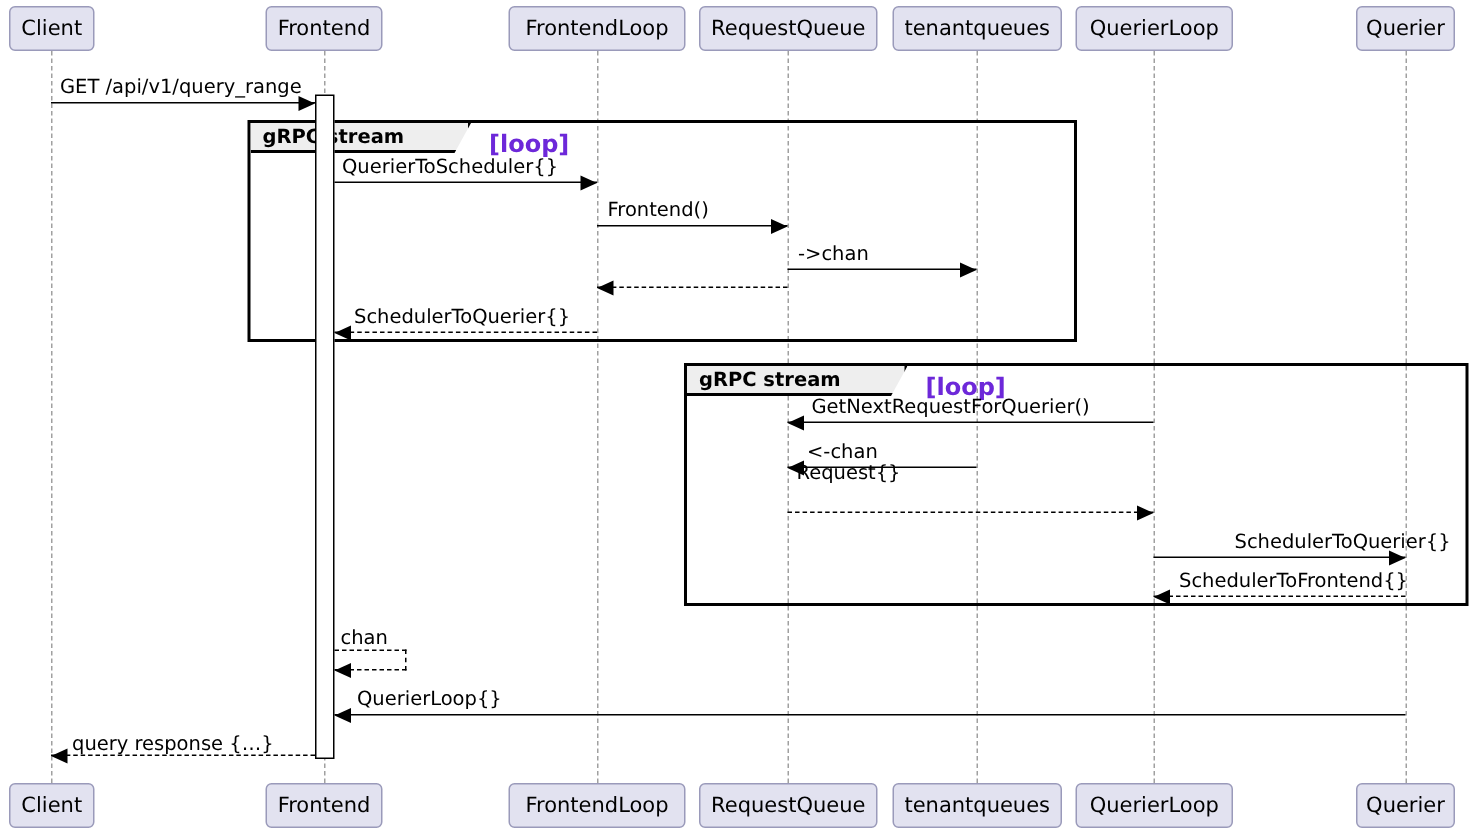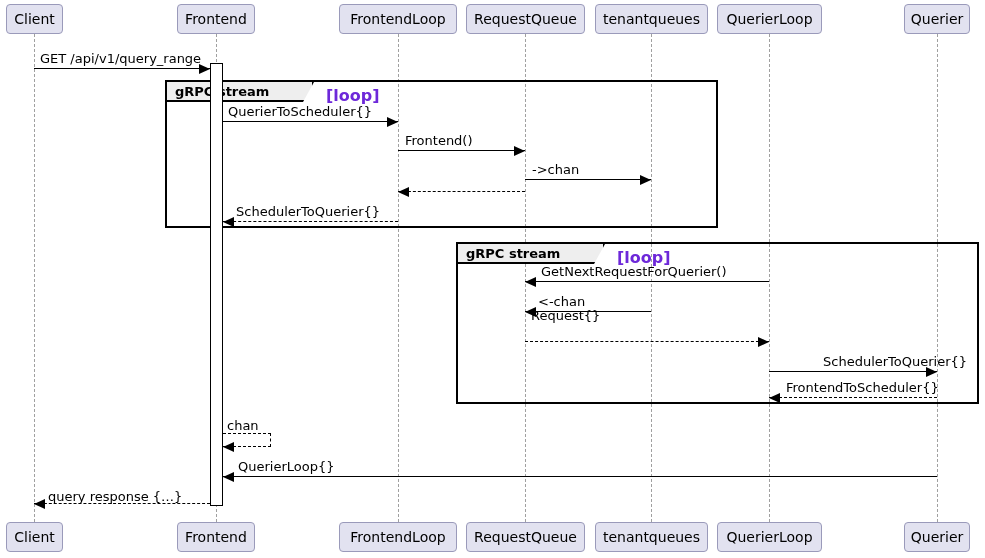--- a/index.html
+++ b/index.html
@@ -207,21 +207,21 @@
     <div class="arrowhead left" style="left: 525px; top: 307px;"></div>
     <div class="msg-label" style="left: 538px; top: 295px;">&lt;-chan</div>
     <div class="msg-line dashed" style="left: 525px; top: 341px; width: 244px;"></div>
     <div class="arrowhead right" style="left: 758px; top: 337px;"></div>
     <div class="msg-label" style="left: 531px; top: 309px;">Request{}</div>
     <div class="msg-line" style="left: 769px; top: 371px; width: 168px;"></div>
     <div class="arrowhead right" style="left: 926px; top: 367px;"></div>
     <div class="msg-label" style="left: 779px; top: 355px; margin-left: 44px;">SchedulerToQuerier{}</div>
     <div class="msg-line dashed" style="left: 769px; top: 397px; width: 168px;"></div>
     <div class="arrowhead left" style="left: 769px; top: 393px;"></div>
-    <div class="msg-label" style="left: 786px; top: 381px;">FrontendToScheduler{}</div>
+    <div class="msg-label" style="left: 786px; top: 381px;">SchedulerToFrontend{}</div>
     <div class="msg-line" style="left: 223px; top: 476px; width: 714px;"></div>
     <div class="arrowhead left" style="left: 223px; top: 472px;"></div>
     <div class="msg-label" style="left: 238px; top: 460px;">QuerierLoop{}</div>
     <div class="msg-line dashed" style="left: 34px; top: 503px; width: 176px;"></div>
     <div class="arrowhead left" style="left: 34px; top: 499px;"></div>
     <div class="msg-label" style="left: 48px; top: 490px;">query response {…}</div>
     <div class="self-box" style="left: 223px; top: 433px; width: 48px; height: 14px;"></div>
     <div class="arrowhead left" style="left: 223px; top: 442px;"></div>
     <div class="msg-label" style="left: 227px; top: 419px;">chan</div>
   </div>

